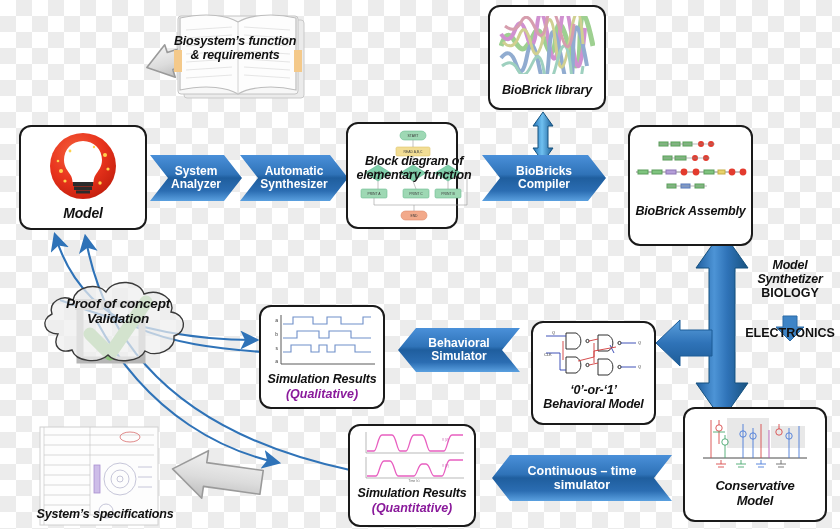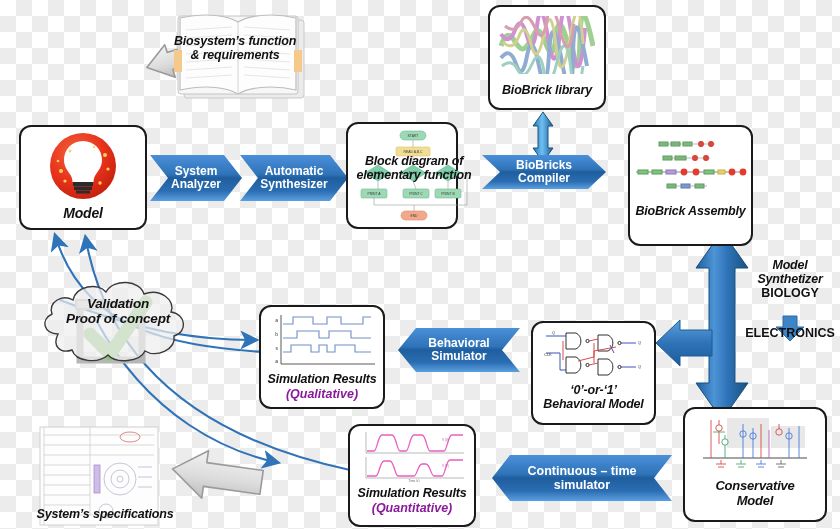--- a/index.html
+++ b/index.html
@@ -257,21 +257,21 @@
         <line x1="23" y1="79" x2="116" y2="79"></line>
       <line x1="63" y1="79" x2="63" y2="85"></line>
     </g>
   </svg>
   <div style="position:absolute;left:0;top:30px;width:132px;">
     <div class="box-caption" style="font-size:12.5px;">Block diagram of</div>
     <div class="box-caption" style="font-size:12.5px;">elementary function</div>
   </div>
 </div>
 
-<div class="chev right" style="left:482px;top:155px;width:124px;height:34px;font-size:12px;">
+<div class="chev right" style="left:482px;top:155px;width:124px;height:46px;font-size:12px;">
   <div>
     <div>BioBricks</div>
     <div>Compiler</div>
   </div>
 </div>
 
 <div class="box" style="left:628px;top:125px;width:125px;height:121px;">
   <svg width="116" height="66" style="margin-top:5px;">
     <g stroke-width="1">
       <g transform="translate(26,6)">
@@ -323,22 +323,22 @@
 <div class="node" style="left:28px;top:262px;width:180px;height:110px;">
   <svg width="180" height="110">
     <g>
       <rect x="52" y="42" width="62" height="56" fill="none" stroke="#b6b6b6" stroke-width="7"></rect>
       <rect x="48" y="38" width="26" height="9" fill="#d4d4d4" stroke="#b0b0b0" stroke-width="2"></rect>
       <path d="M62,72 L82,92 L118,40" fill="none" stroke="#8cc47c" stroke-width="13" stroke-linecap="round" stroke-linejoin="round"></path>
     </g>
     <path d="M30,72 C16,72 12,58 24,52 C20,40 34,32 45,38 C48,24 70,20 78,30 C86,16 112,18 116,32 C132,26 148,38 143,50 C158,52 160,70 146,74 C148,88 128,96 117,89 C112,100 88,102 80,93 C70,102 48,100 44,88 C32,92 24,84 30,72 z" fill="rgba(238,238,238,0.72)" stroke="#3a3a3a" stroke-width="1.4"></path>
   </svg>
   <div style="position:absolute;left:0;top:34px;width:180px;">
+    <div class="box-caption" style="font-size:13.5px;">Proof of concept</div>
     <div class="box-caption" style="font-size:13.5px;">Validation</div>
-    <div class="box-caption" style="font-size:13.5px;">Proof of concept</div>
   </div>
 </div>
 
 <div class="box" style="left:259px;top:305px;width:126px;height:104px;">
   <svg width="110" height="56" style="margin-top:5px;">
     <line x1="14" y1="3" x2="14" y2="52" stroke="#5a5a5a" stroke-width="1"></line>
     <line x1="14" y1="52" x2="108" y2="52" stroke="#5a5a5a" stroke-width="1"></line>
     <g font-size="5" fill="#333" font-family="Liberation Sans, sans-serif" text-anchor="end">
       <text x="11" y="10">a</text>
         <text x="11" y="24">b</text>

